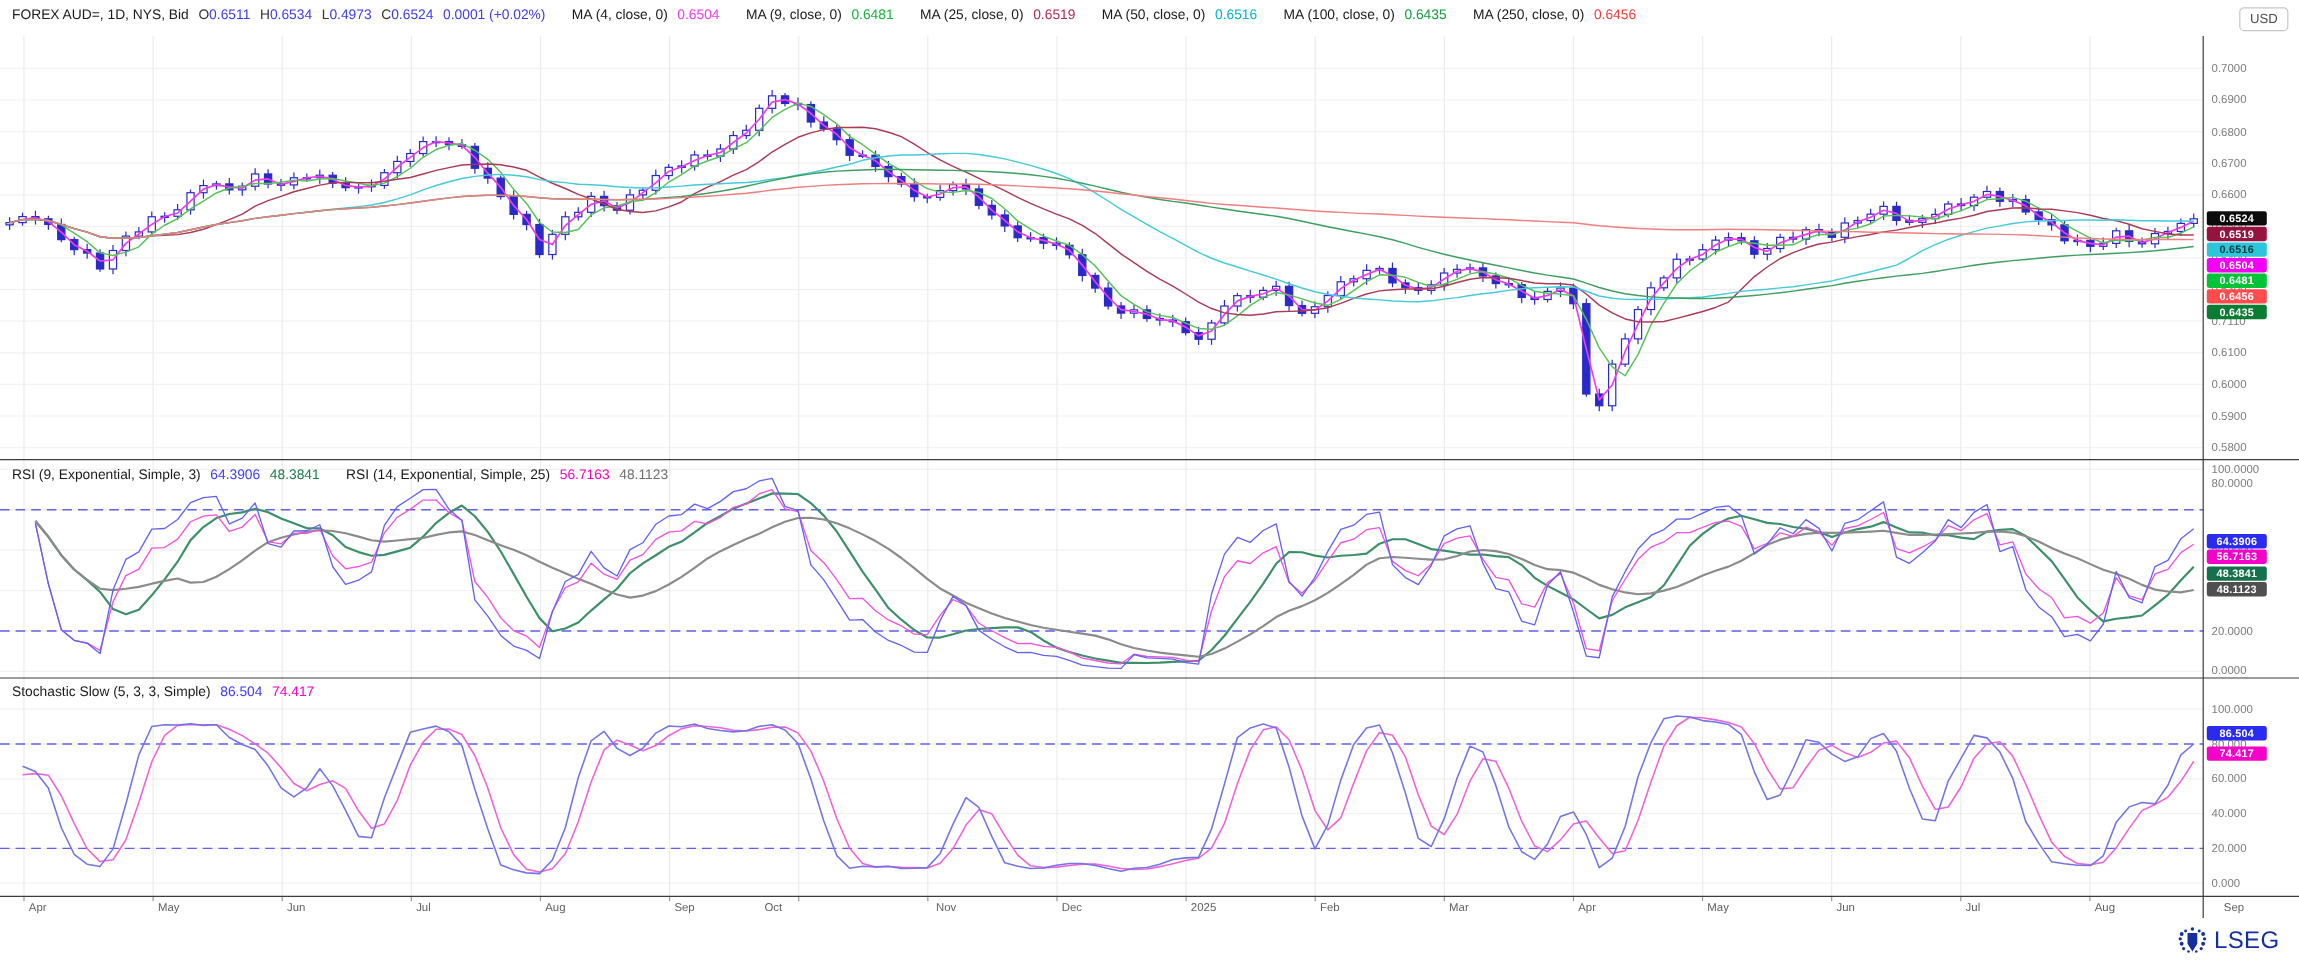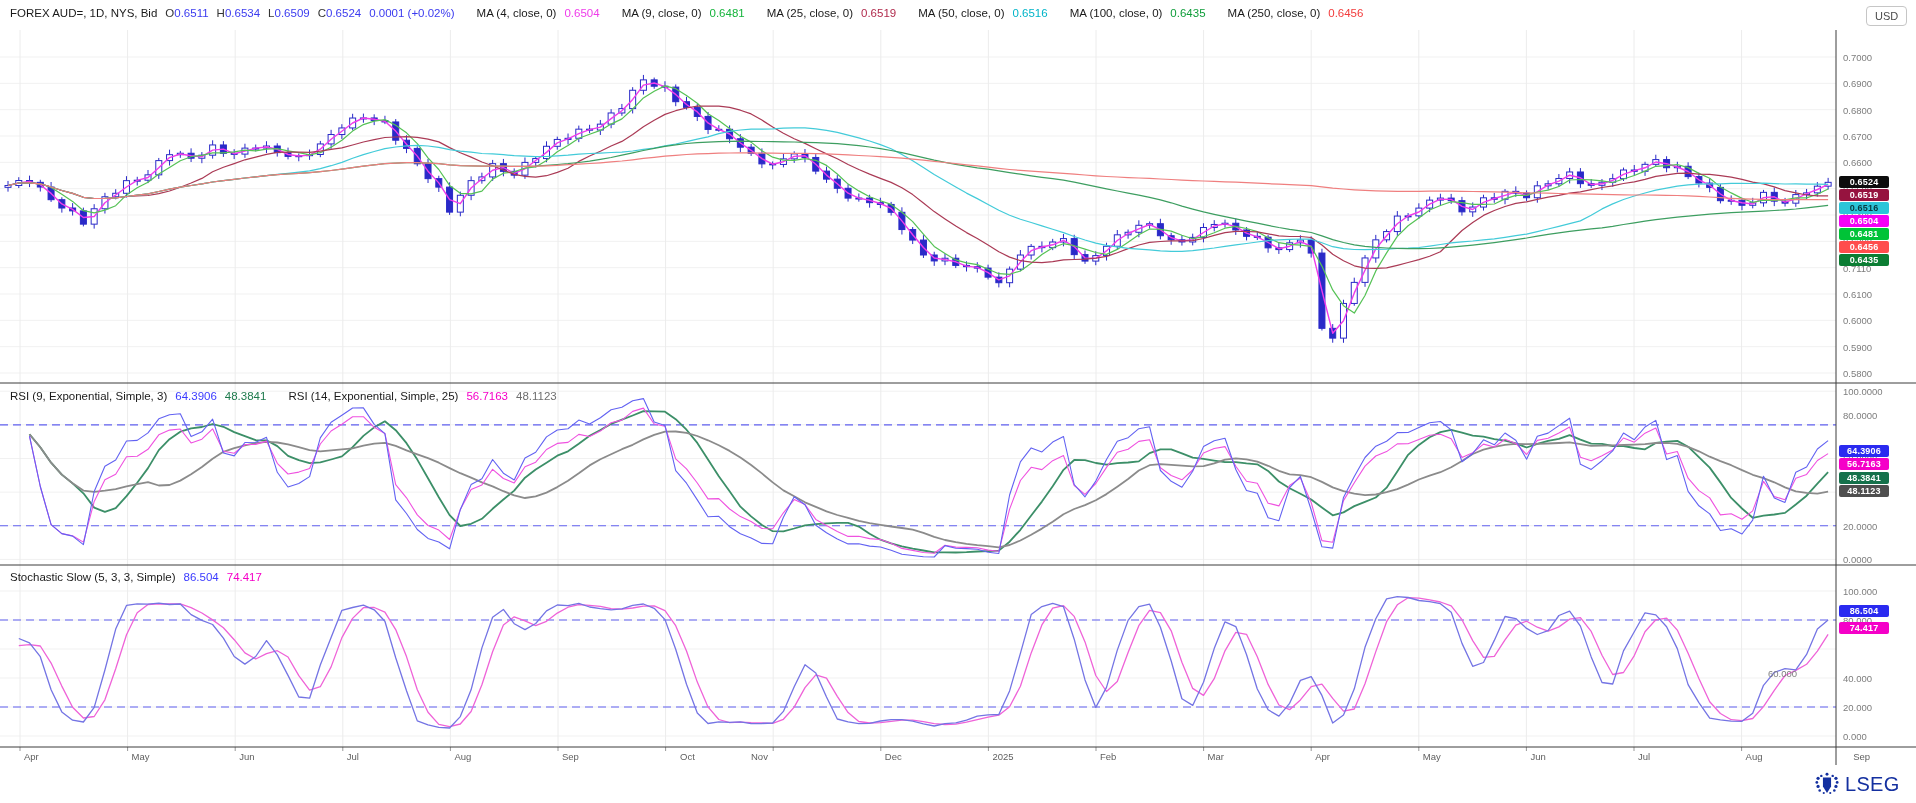--- a/index.html
+++ b/index.html
@@ -445,21 +445,21 @@
     <line x1="1836" y1="30" x2="1836" y2="765" stroke="#3c3c3c"></line>
   </svg>
 
 <div class="abs hdr">
   <span style="color:#1a1a1a">FOREX AUD=, 1D, NYS, Bid</span>
   <span class="gap8" style="color:#333">O</span>
     <span style="color:#3b3bef">0.6511</span>
   <span class="gap8" style="color:#333">H</span>
     <span style="color:#3b3bef">0.6534</span>
   <span class="gap8" style="color:#333">L</span>
-    <span style="color:#3b3bef">0.6509</span>
+    <span style="color:#3b3bef">0.4973</span>
   <span class="gap8" style="color:#333">C</span>
     <span style="color:#3b3bef">0.6524</span>
   <span class="gap8" style="color:#3b3bef">0.0001 (+0.02%)</span>
   <span class="gap20">MA (4, close, 0)</span>
     <span class="gap8" style="color:#ef3cea">0.6504</span>
   <span class="gap20">MA (9, close, 0)</span>
     <span class="gap8" style="color:#15b43c">0.6481</span>
   <span class="gap20">MA (25, close, 0)</span>
     <span class="gap8" style="color:#b02a4c">0.6519</span>
   <span class="gap20">MA (50, close, 0)</span>
@@ -508,22 +508,22 @@
   </svg>
   <span class="logo-text">LSEG</span>
 </div>
 
 <div class="abs month" style="left: 24px;">Apr</div>
 <div class="abs month" style="left: 131.6px;">May</div>
 <div class="abs month" style="left: 239.2px;">Jun</div>
 <div class="abs month" style="left: 346.8px;">Jul</div>
 <div class="abs month" style="left: 454.4px;">Aug</div>
 <div class="abs month" style="left: 562px;">Sep</div>
-<div class="abs month" style="left: 680px;">Oct</div>
-<div class="abs month" style="left: 751px;">Nov</div>
+<div class="abs month" style="left: 637px;">Oct</div>
+<div class="abs month" style="left: 780px;">Nov</div>
 <div class="abs month" style="left: 884.8px;">Dec</div>
 <div class="abs month" style="left: 992.4px;">2025</div>
 <div class="abs month" style="left: 1100px;">Feb</div>
 <div class="abs month" style="left: 1207.6px;">Mar</div>
 <div class="abs month" style="left: 1315.2px;">Apr</div>
 <div class="abs month" style="left: 1422.8px;">May</div>
 <div class="abs month" style="left: 1530.4px;">Jun</div>
 <div class="abs month" style="left: 1638px;">Jul</div>
 <div class="abs month" style="left: 1745.6px;">Aug</div>
 <div class="abs month" style="left: 1853.2px;">Sep</div>
@@ -534,28 +534,28 @@
 <div class="abs tick" style="left: 1843px; top: 157.333px;">0.6600</div>
 <div class="abs tick" style="left: 1843px; top: 183.666px;">0.6500</div>
 <div class="abs tick" style="left: 1843px; top: 210px;">0.6400</div>
 <div class="abs tick" style="left: 1843px; top: 236.333px;">0.6300</div>
 <div class="abs tick" style="left: 1843px; top: 262.666px;">0.7110</div>
 <div class="abs tick" style="left: 1843px; top: 289px;">0.6100</div>
 <div class="abs tick" style="left: 1843px; top: 315.333px; text-align: right;">0.6000</div>
 <div class="abs tick" style="left: 1843px; top: 341.666px;">0.5900</div>
 <div class="abs tick" style="left: 1843px; top: 368px;">0.5800</div>
 <div class="abs tick" style="left: 1843px; top: 386.2px;">100.0000</div>
-<div class="abs tick" style="left: 1843px; top: 398px; margin-top: 12px;">80.0000</div>
+<div class="abs tick" style="left: 1843px; top: 398px;">80.0000</div>
 <div class="abs tick" style="left: 1843px; top: 453.48px;">60.0000</div>
 <div class="abs tick" style="left: 1843px; top: 487.12px;">40.0000</div>
 <div class="abs tick" style="left: 1843px; top: 520.76px;">20.0000</div>
 <div class="abs tick" style="left: 1843px; top: 554.4px;">0.0000</div>
 <div class="abs tick" style="left: 1843px; top: 586px;">100.000</div>
 <div class="abs tick" style="left: 1843px; top: 615px;">80.000</div>
-<div class="abs tick" style="left: 1768px; top: 644px; margin-top: 24px;">60.000</div>
+<div class="abs tick" style="left: 1843px; top: 644px;">60.000</div>
 <div class="abs tick" style="left: 1843px; top: 673px;">40.000</div>
 <div class="abs tick" style="left: 1843px; top: 702px;">20.000</div>
 <div class="abs tick" style="left: 1843px; top: 731px;">0.000</div>
 <div class="abs badge" style="left: 1839px; top: 176.347px; background: rgb(12, 12, 12); color: rgb(255, 255, 255);">0.6524</div>
 <div class="abs badge" style="left: 1839px; top: 189.347px; background: rgb(150, 19, 63); color: rgb(255, 255, 255);">0.6519</div>
 <div class="abs badge" style="left: 1839px; top: 202.347px; background: rgb(44, 197, 217); color: rgb(9, 58, 64);">0.6516</div>
 <div class="abs badge" style="left: 1839px; top: 215.347px; background: rgb(245, 0, 245); color: rgb(255, 255, 255);">0.6504</div>
 <div class="abs badge" style="left: 1839px; top: 228.347px; background: rgb(0, 195, 55); color: rgb(255, 255, 255);">0.6481</div>
 <div class="abs badge" style="left: 1839px; top: 241.347px; background: rgb(255, 77, 77); color: rgb(255, 255, 255);">0.6456</div>
 <div class="abs badge" style="left: 1839px; top: 254.347px; background: rgb(11, 125, 51); color: rgb(255, 255, 255);">0.6435</div>

